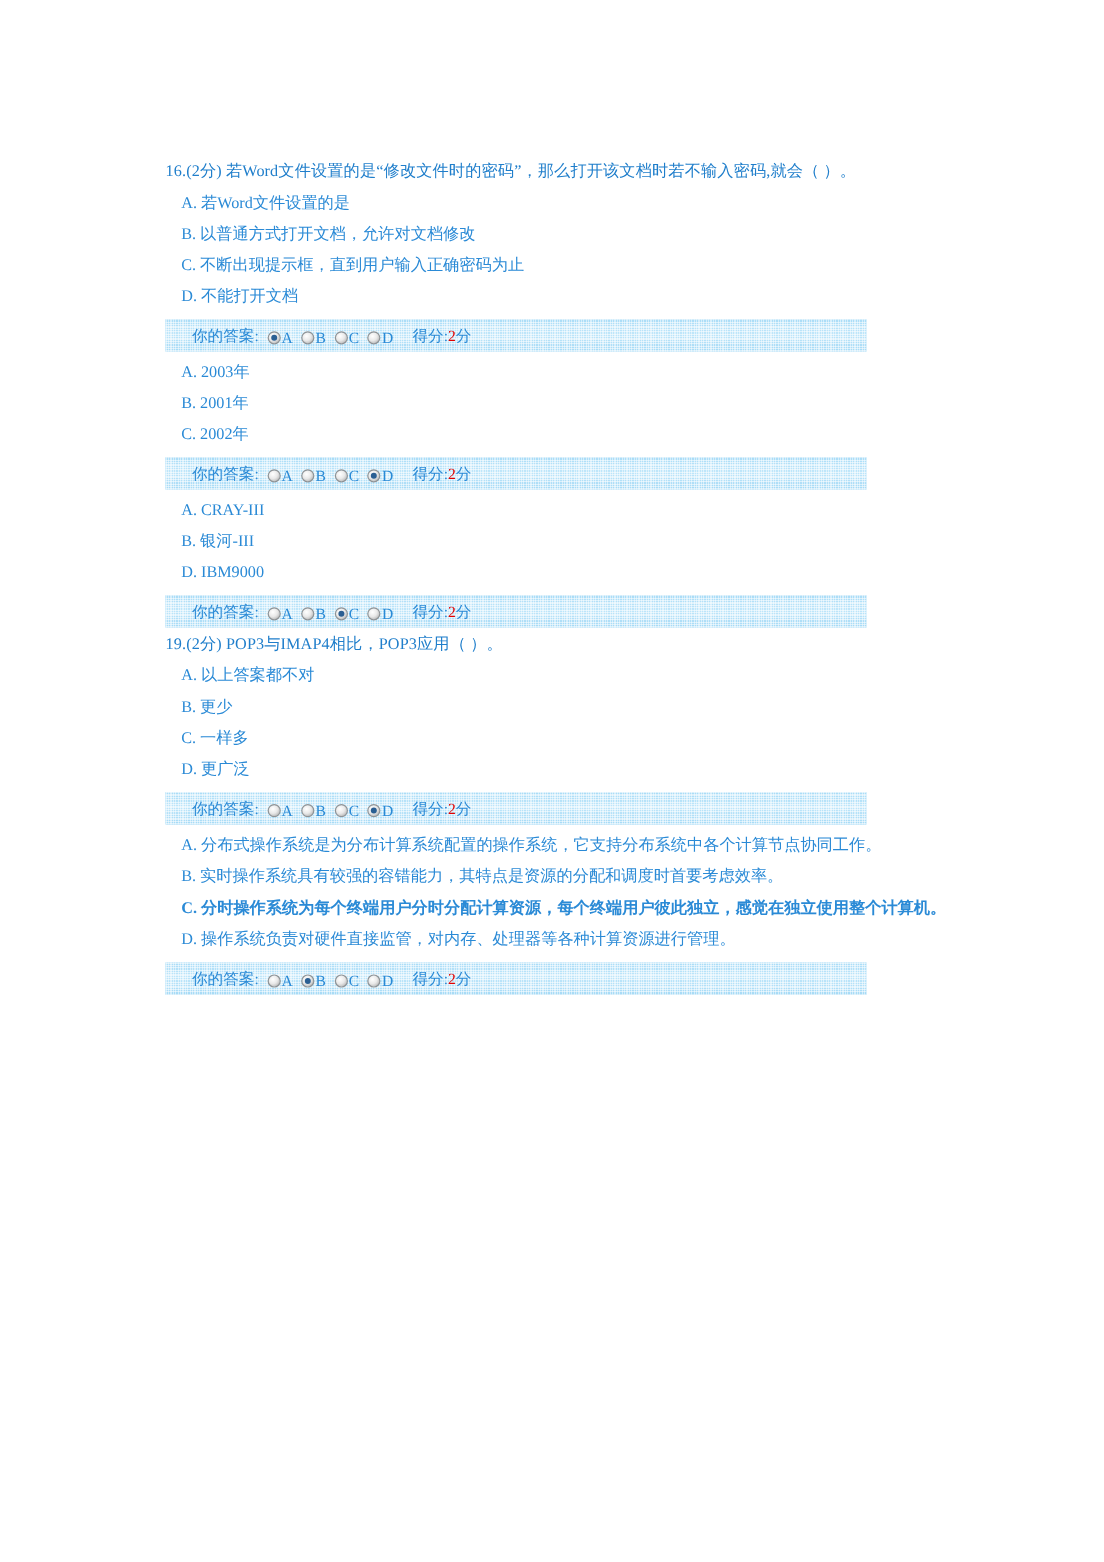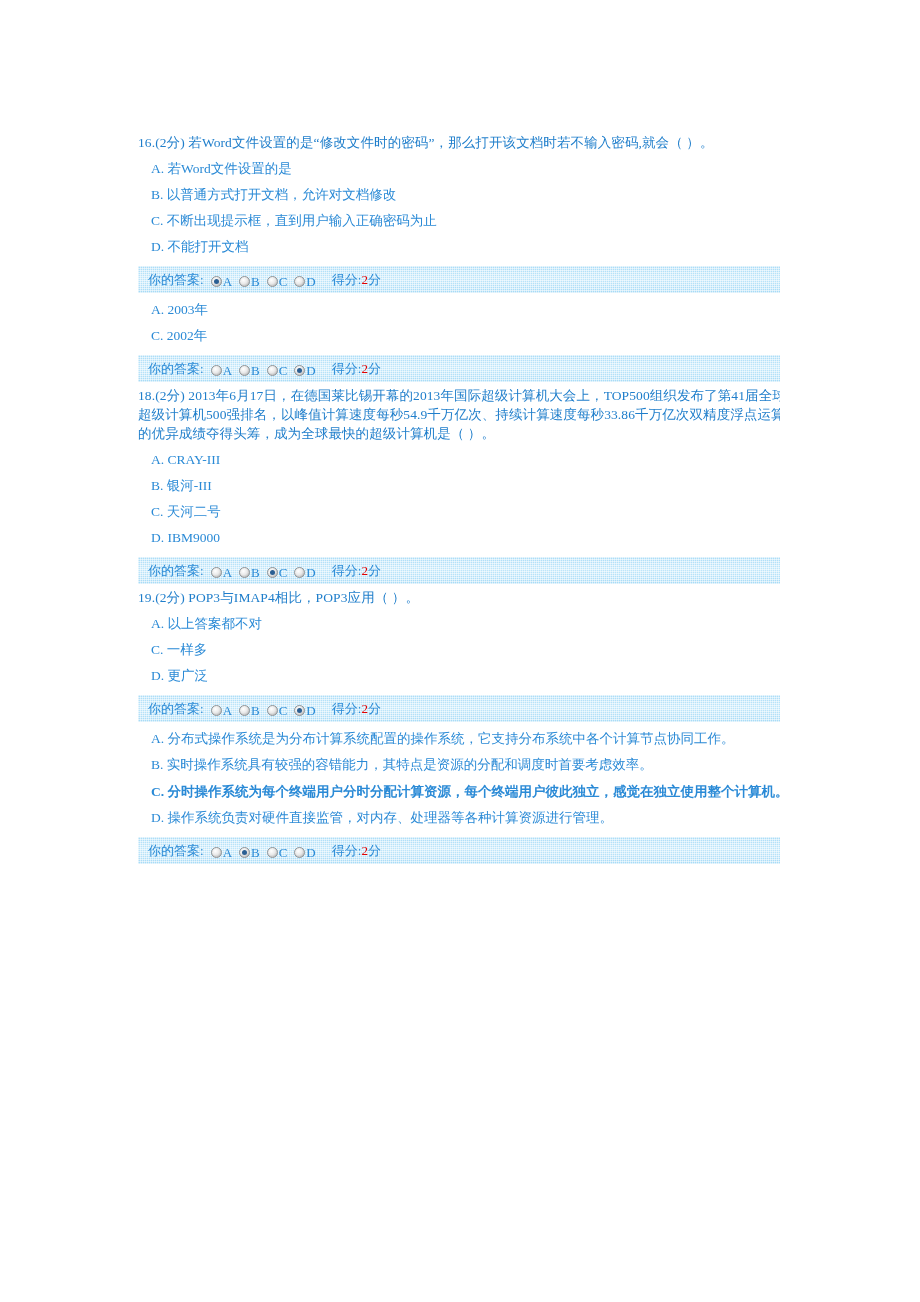--- a/index.html
+++ b/index.html
@@ -73,33 +73,33 @@
     padding-bottom: 3px;
     font-weight: bold;
   }
   .opt-letter {
     color: #2a8ad6;
   }
 
   
   .answer-bar {
     margin-top: 6px;
-    width: 642px;
+    width: 584px;
     height: 27px;
     line-height: 27px;
     background-color: #b3e0f7;
     background-image:
       repeating-linear-gradient(0deg,
         rgba(255,255,255,0.55) 0px, rgba(255,255,255,0.55) 1px,
         rgba(255,255,255,0.0) 1px, rgba(255,255,255,0.0) 2px),
       repeating-linear-gradient(90deg,
         rgba(255,255,255,0.5) 0px, rgba(255,255,255,0.5) 1px,
         rgba(255,255,255,0.0) 1px, rgba(255,255,255,0.0) 2px),
       linear-gradient(180deg, #a9dcf7 0%, #bfe6fa 45%, #a5daf6 100%);
-    padding-left: 10px;
+    padding-left: 22px;
     font-size: 13px;
     color: #2a8ad6;
     white-space: nowrap;
     box-sizing: border-box;
   }
   .ans-label {
     color: #2a8ad6;
   }
   .choice {
     display: inline-block;
@@ -154,42 +154,40 @@
           <div class="option"><span class="opt-letter">A.</span> <span>若Word文件设置的是</span></div>
           <div class="option"><span class="opt-letter">B.</span> <span>以普通方式打开文档，允许对文档修改</span></div>
           <div class="option"><span class="opt-letter">C.</span> <span>不断出现提示框，直到用户输入正确密码为止</span></div>
           <div class="option"><span class="opt-letter">D.</span> <span>不能打开文档</span></div>
         </div>
         <div class="answer-bar"><span class="ans-label">你的答案:</span><span class="choice"><span class="radio checked"></span><span class="choice-letter">A</span></span><span class="choice"><span class="radio"></span><span class="choice-letter">B</span></span><span class="choice"><span class="radio"></span><span class="choice-letter">C</span></span><span class="choice"><span class="radio"></span><span class="choice-letter">D</span></span><span class="score"><span>得分:</span><span class="score-value">2</span><span>分</span></span></div>
       </div>
       <div class="question-block">
         <div class="options">
           <div class="option"><span class="opt-letter">A.</span> <span>2003年</span></div>
+          <div class="option"><span class="opt-letter">B.</span> <span>2001年</span></div>
           <div class="option"><span class="opt-letter">C.</span> <span>2002年</span></div>
         </div>
         <div class="answer-bar"><span class="ans-label">你的答案:</span><span class="choice"><span class="radio"></span><span class="choice-letter">A</span></span><span class="choice"><span class="radio"></span><span class="choice-letter">B</span></span><span class="choice"><span class="radio"></span><span class="choice-letter">C</span></span><span class="choice"><span class="radio checked"></span><span class="choice-letter">D</span></span><span class="score"><span>得分:</span><span class="score-value">2</span><span>分</span></span></div>
       </div>
       <div class="question-block">
-        <div class="stem-wrap">
-          <div class="stem multiline">18.(2分) 2013年6月17日，在德国莱比锡开幕的2013年国际超级计算机大会上，TOP500组织发布了第41届全球超级计算机500强排名，以峰值计算速度每秒54.9千万亿次、持续计算速度每秒33.86千万亿次双精度浮点运算的优异成绩夺得头筹，成为全球最快的超级计算机是（ ）。</div>
-        </div>
         <div class="options">
           <div class="option"><span class="opt-letter">A.</span> <span>CRAY-III</span></div>
           <div class="option"><span class="opt-letter">B.</span> <span>银河-III</span></div>
-          <div class="option"><span class="opt-letter">C.</span> <span>天河二号</span></div>
           <div class="option"><span class="opt-letter">D.</span> <span>IBM9000</span></div>
         </div>
         <div class="answer-bar"><span class="ans-label">你的答案:</span><span class="choice"><span class="radio"></span><span class="choice-letter">A</span></span><span class="choice"><span class="radio"></span><span class="choice-letter">B</span></span><span class="choice"><span class="radio checked"></span><span class="choice-letter">C</span></span><span class="choice"><span class="radio"></span><span class="choice-letter">D</span></span><span class="score"><span>得分:</span><span class="score-value">2</span><span>分</span></span></div>
       </div>
       <div class="question-block">
         <div class="stem-wrap">
           <div class="stem">19.(2分) POP3与IMAP4相比，POP3应用（ ）。</div>
         </div>
         <div class="options">
           <div class="option"><span class="opt-letter">A.</span> <span>以上答案都不对</span></div>
+          <div class="option"><span class="opt-letter">B.</span> <span>更少</span></div>
           <div class="option"><span class="opt-letter">C.</span> <span>一样多</span></div>
           <div class="option"><span class="opt-letter">D.</span> <span>更广泛</span></div>
         </div>
         <div class="answer-bar"><span class="ans-label">你的答案:</span><span class="choice"><span class="radio"></span><span class="choice-letter">A</span></span><span class="choice"><span class="radio"></span><span class="choice-letter">B</span></span><span class="choice"><span class="radio"></span><span class="choice-letter">C</span></span><span class="choice"><span class="radio checked"></span><span class="choice-letter">D</span></span><span class="score"><span>得分:</span><span class="score-value">2</span><span>分</span></span></div>
       </div>
       <div class="question-block">
         <div class="options">
           <div class="option"><span class="opt-letter">A.</span> <span>分布式操作系统是为分布计算系统配置的操作系统，它支持分布系统中各个计算节点协同工作。</span></div>
           <div class="option"><span class="opt-letter">B.</span> <span>实时操作系统具有较强的容错能力，其特点是资源的分配和调度时首要考虑效率。</span></div>
           <div class="option wrap"><span class="opt-letter">C.</span> <span>分时操作系统为每个终端用户分时分配计算资源，每个终端用户彼此独立，感觉在独立使用整个计算机。</span></div>

